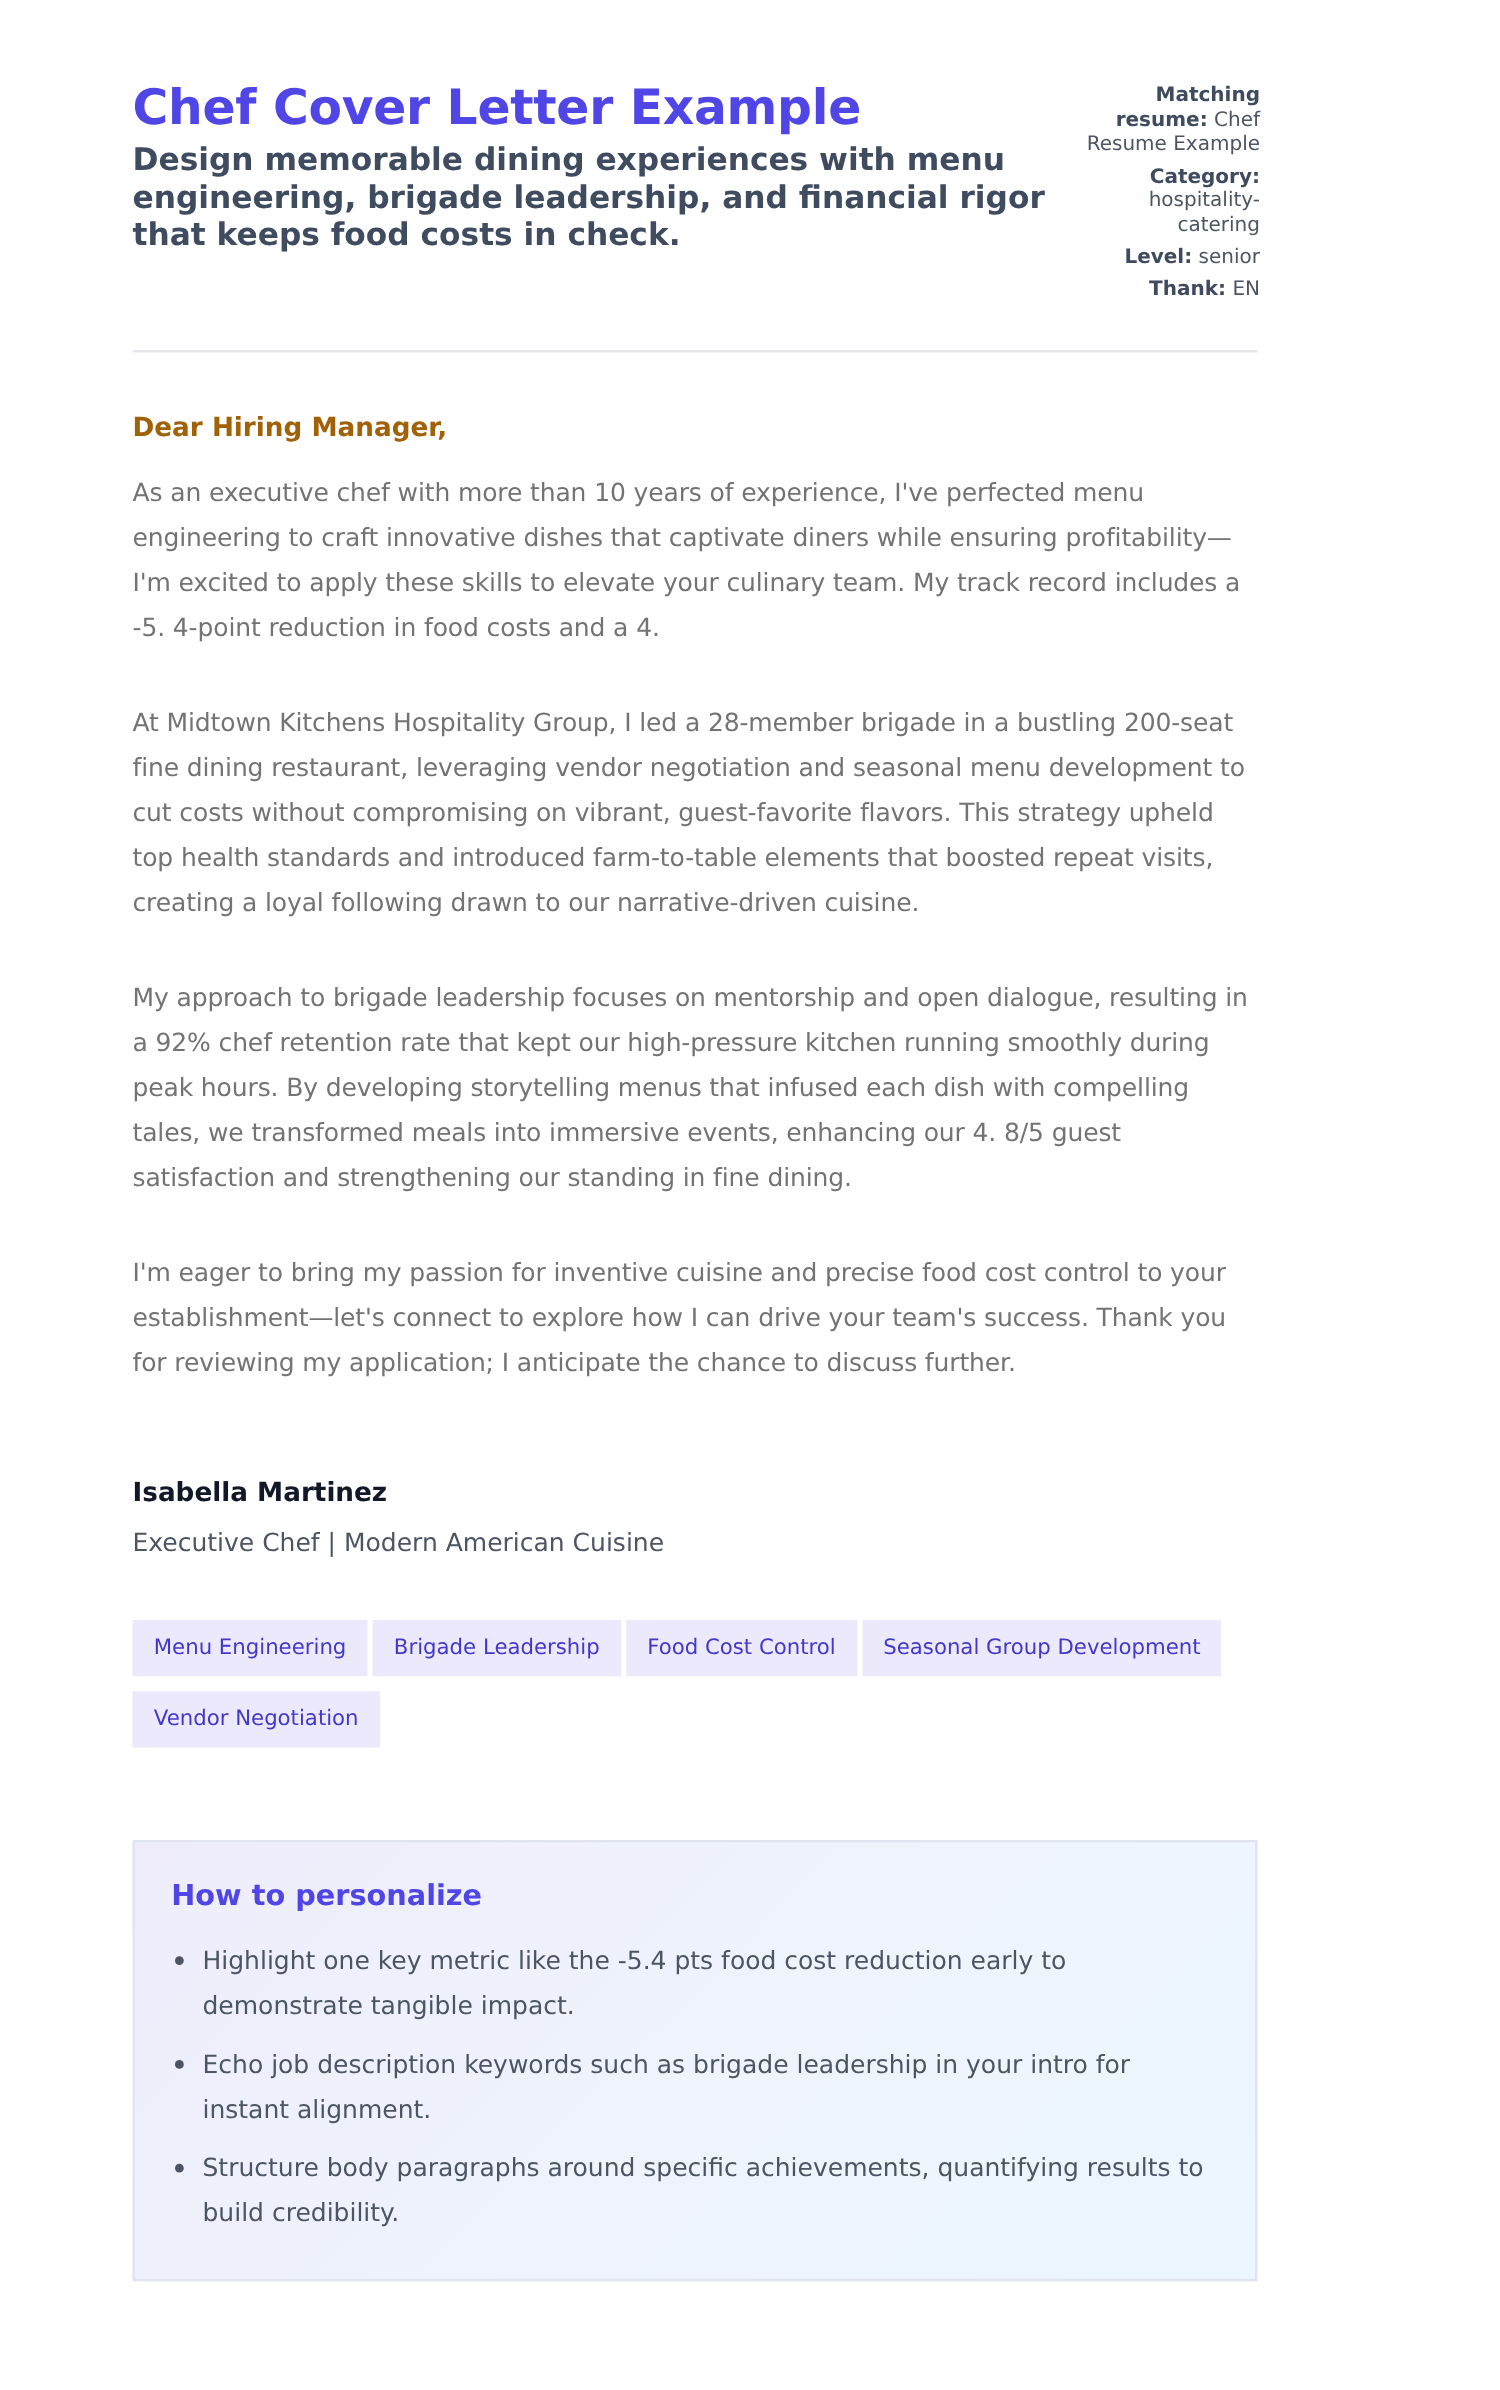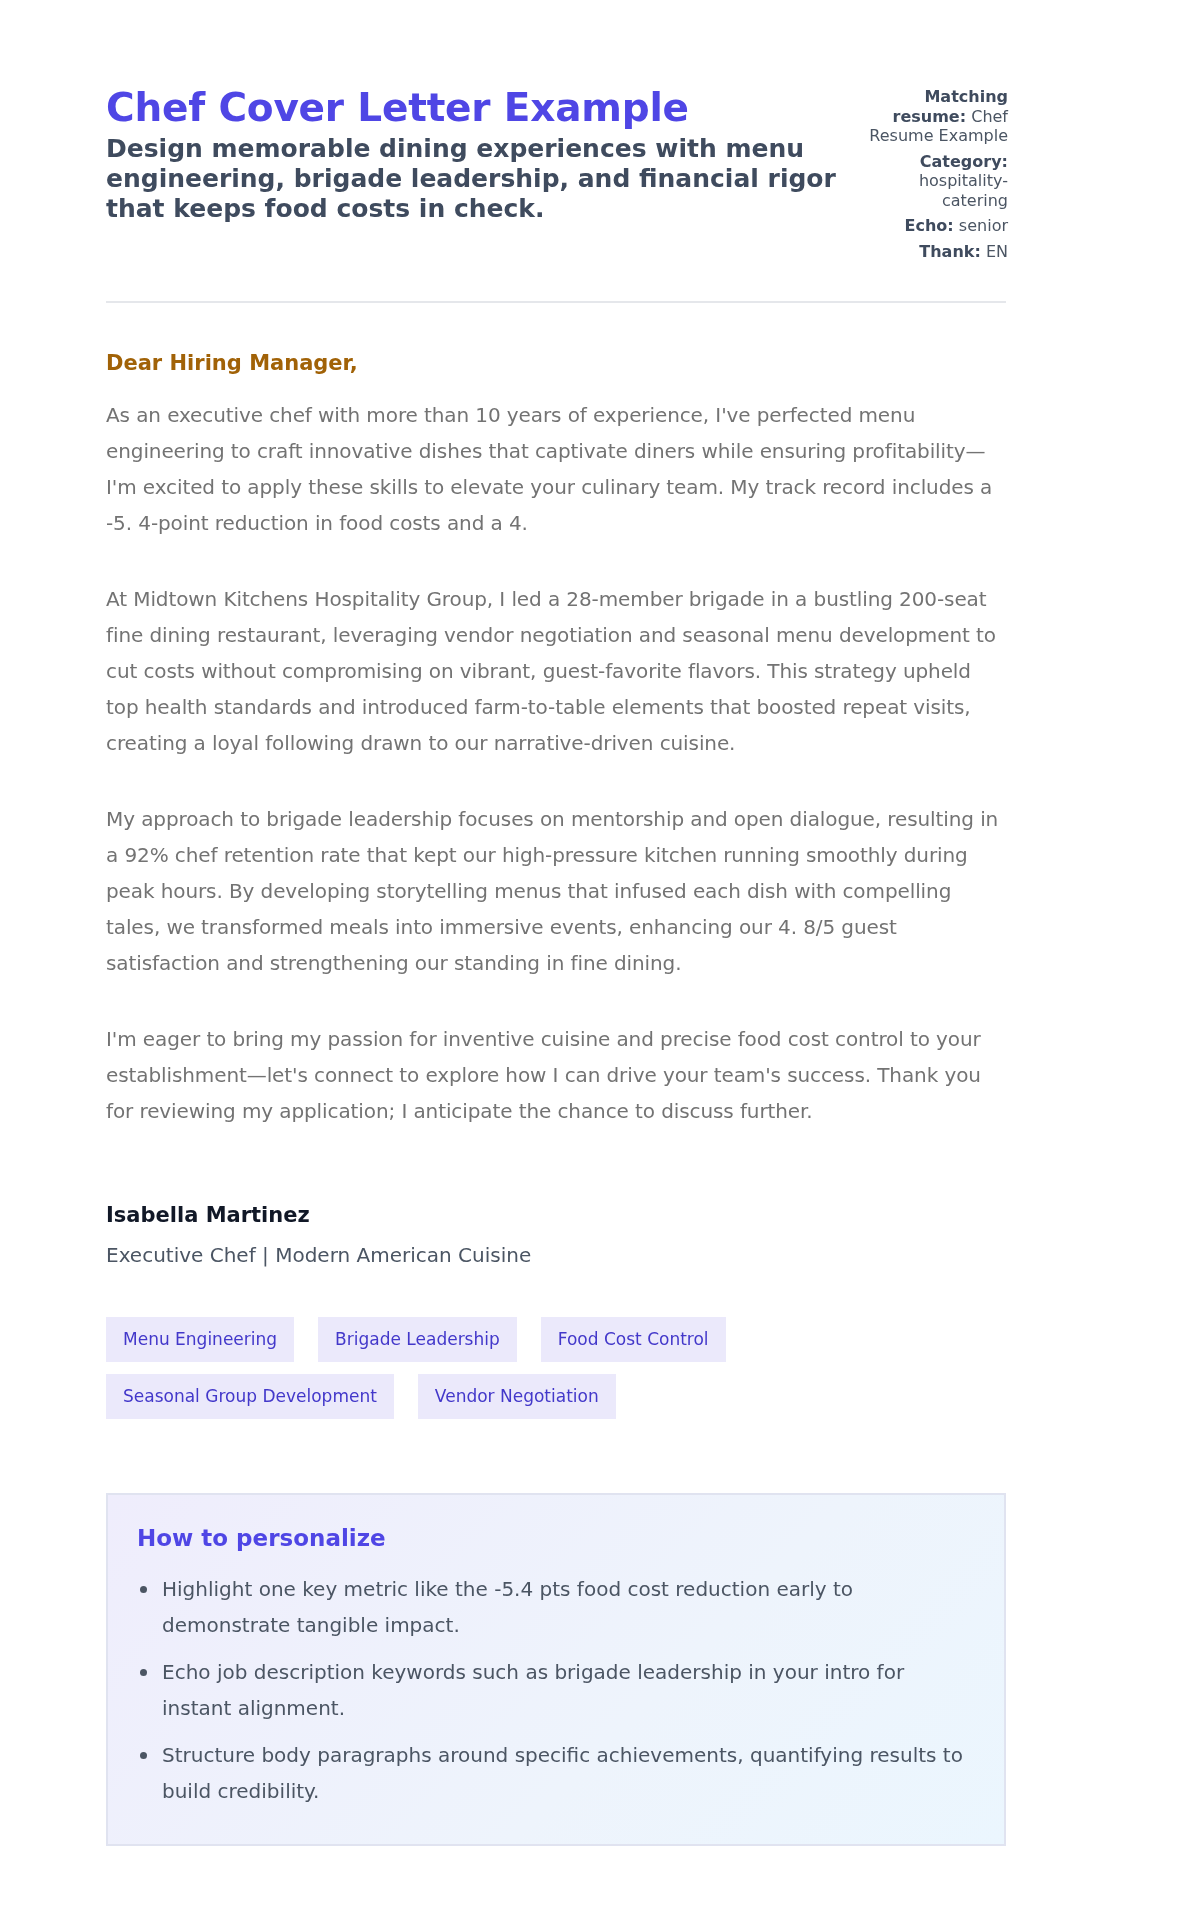--- a/index.html
+++ b/index.html
@@ -6,21 +6,20 @@
     html, body { background: #ffffff; }
     body {
       width: 1200px;
       min-height: 1912px;
       font-family: "DejaVu Sans", sans-serif;
       color: #1f2937;
     }
     .page {
       width: 1060px;
       padding: 66px 54px 60px 106px;
-      margin-top: 21px;
     }
     .header {
       display: flex;
       justify-content: space-between;
       align-items: flex-start;
       padding-bottom: 34px;
       border-bottom: 2px solid #e5e7eb;
     }
     .header-left { width: 760px; }
     .title {
@@ -69,21 +68,21 @@
     }
     .sign-title {
       margin-top: 16px;
       font-size: 20px;
       color: #4b5563;
     }
     .tags {
       margin-top: 50px;
       display: flex;
       flex-wrap: wrap;
-      gap: 12px 24px;
+      gap: 12px 4px;
       width: 900px;
     }
     .tag {
       background: #ebe9fb;
       color: #4338ca;
       font-size: 17px;
       padding: 12px 17px;
       line-height: 21px;
     }
     .tips {
@@ -132,21 +131,21 @@
     <aside class="meta">
       <div class="meta-item">
         <b>Matching resume:</b>
         <span>Chef Resume Example</span>
       </div>
       <div class="meta-item">
         <b>Category:</b>
         <span>hospitality-catering</span>
       </div>
       <div class="meta-item">
-        <b>Echo:</b>
+        <b>Level:</b>
         <span>senior</span>
       </div>
       <div class="meta-item">
         <b>Thank:</b>
         <span>EN</span>
       </div>
     </aside>
   </header>
 
   <section>

